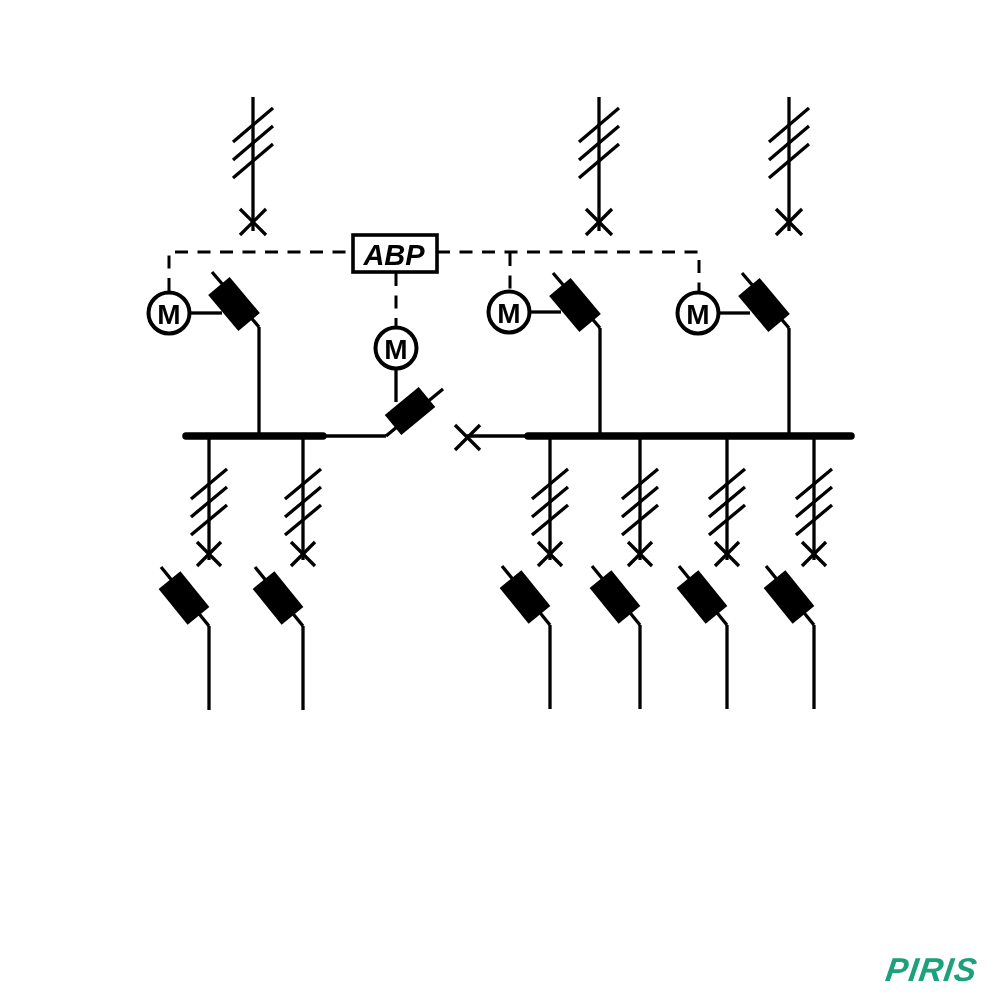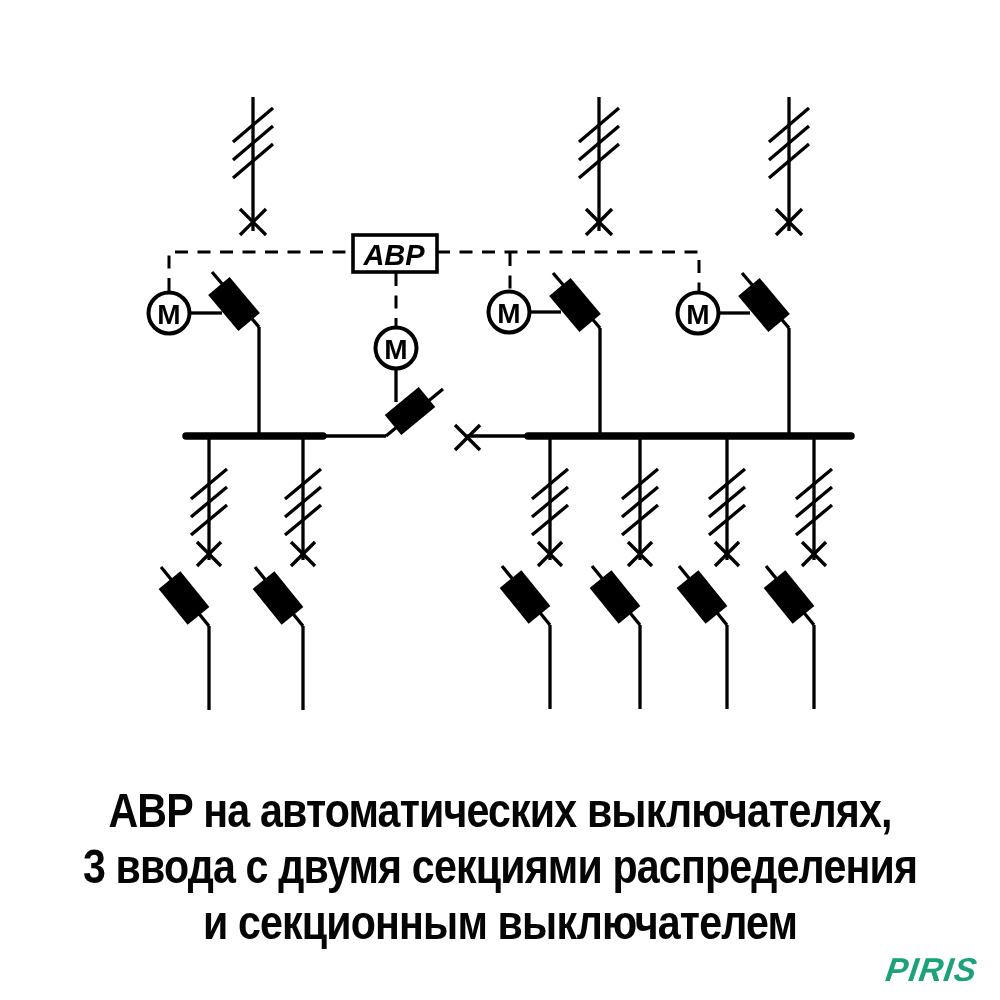--- a/index.html
+++ b/index.html
@@ -175,21 +175,16 @@
     <use href="#sym-feeder-out" x="814" y="436"></use>
 
     <use href="#sym-breaker-out" x="209" y="626"></use>
     <use href="#sym-breaker-out" x="303" y="626"></use>
     <use href="#sym-breaker-out" x="550" y="625"></use>
     <use href="#sym-breaker-out" x="640" y="625"></use>
     <use href="#sym-breaker-out" x="727" y="625"></use>
     <use href="#sym-breaker-out" x="814" y="625"></use>
   </svg>
 
-  <div class="caption">
-    <div class="cap-line">АВР на автоматических выключателях,</div>
-    <div class="cap-line">3 ввода с двумя секциями распределения</div>
-    <div class="cap-line">и секционным выключателем</div>
-  </div>
 
   <div class="logo">PIRIS</div>
 
 </div>
 
 </body></html>

